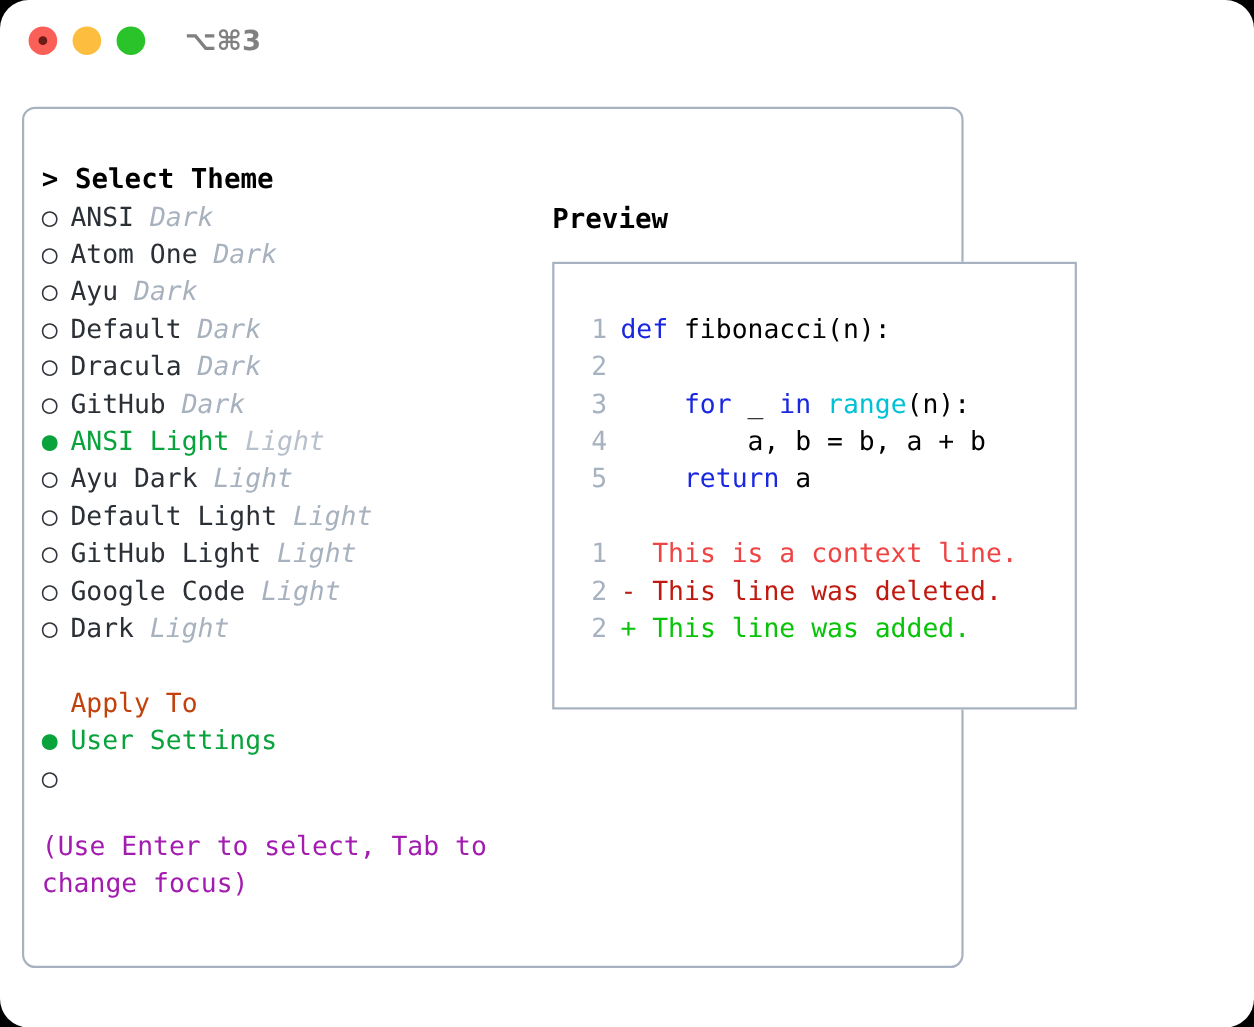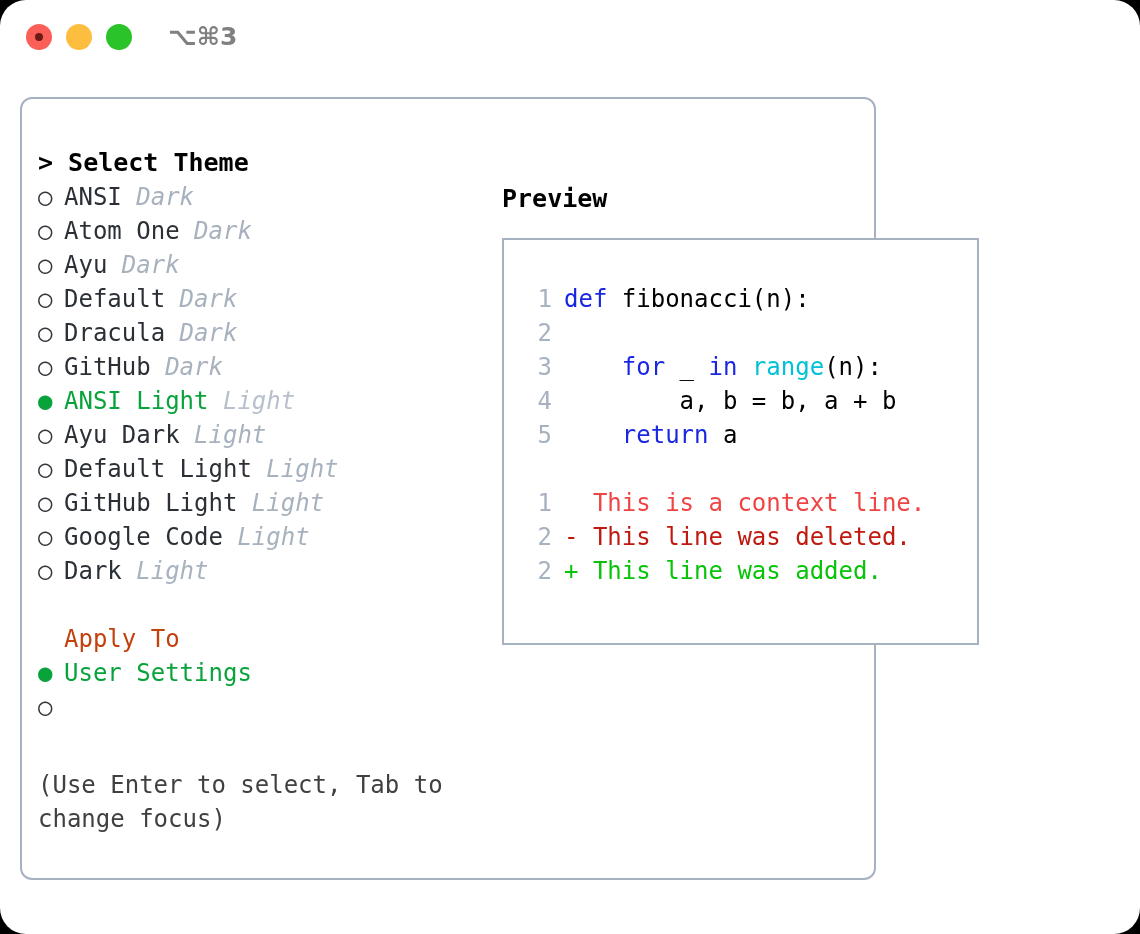--- a/index.html
+++ b/index.html
@@ -115,24 +115,24 @@
   .opt-name  { color: #2b3036; }
   .opt-name.selected { color: #09a33c; }
   .opt-cat   { color: #a8b2bf; font-style: italic; }
   .opt-cat.selected  { color: #b7c0cb; }
   .group-title {
     color: #c2410c;
     font-size: 24px;
   }
   .spacer { height: 34px; }
   .hint {
-    margin-top: 44px;
-    font-size: 24px;
-    line-height: 34px;
-    color: #404040;
+    margin-top: 28px;
+    font-size: 24px;
+    line-height: 34px;
+    color: #a21caf;
     width: 420px;
   }
 
   
   .right-col {
     position: absolute;
     left: 480px;
     top: 47px;
     width: 500px;
     margin-top: 36px;

